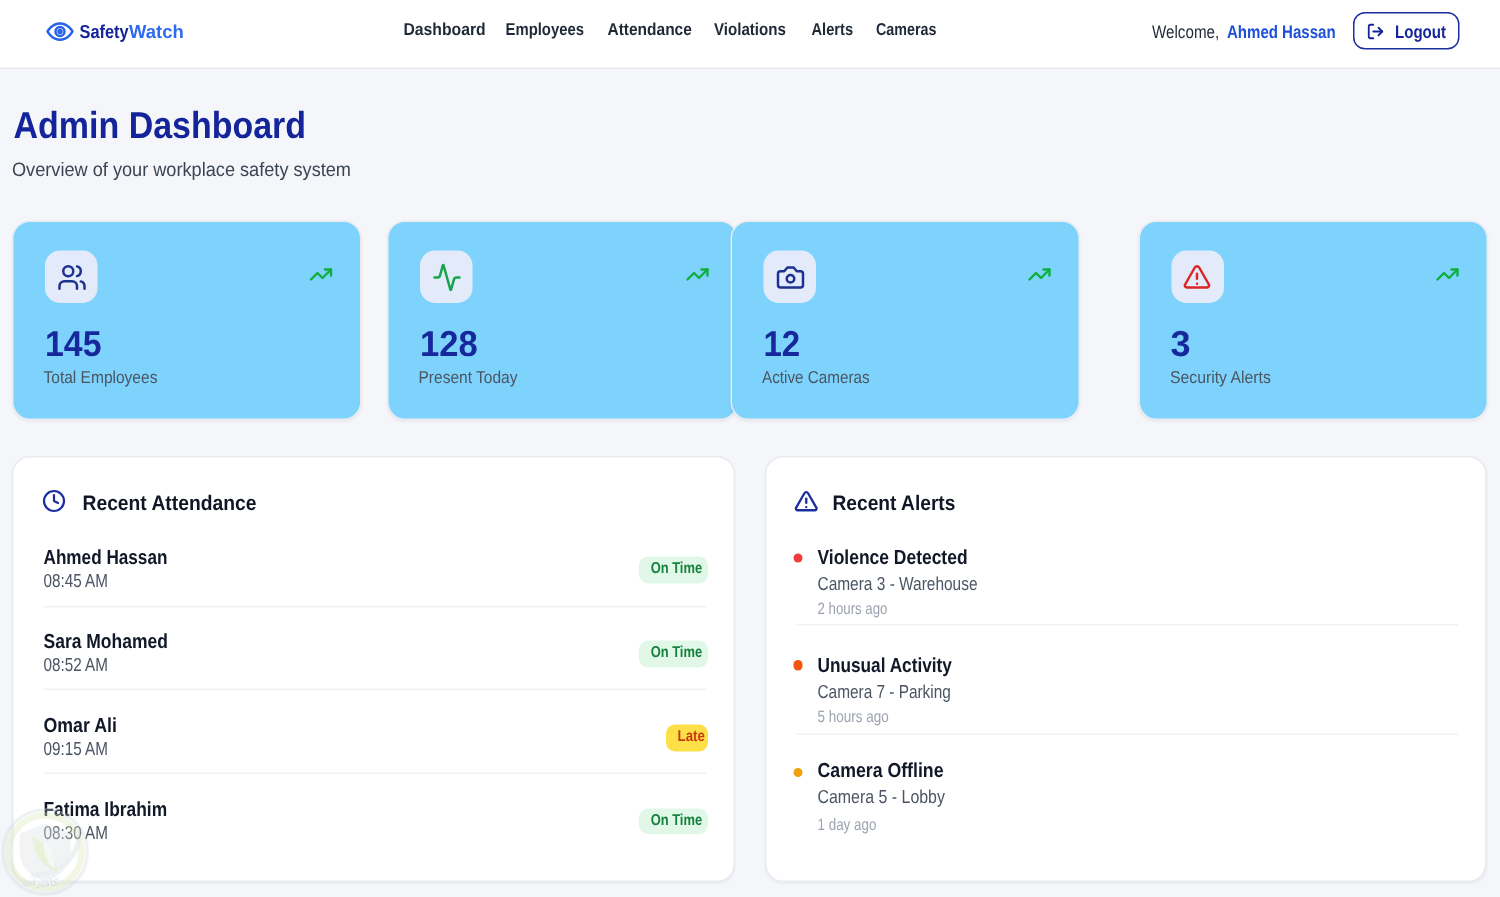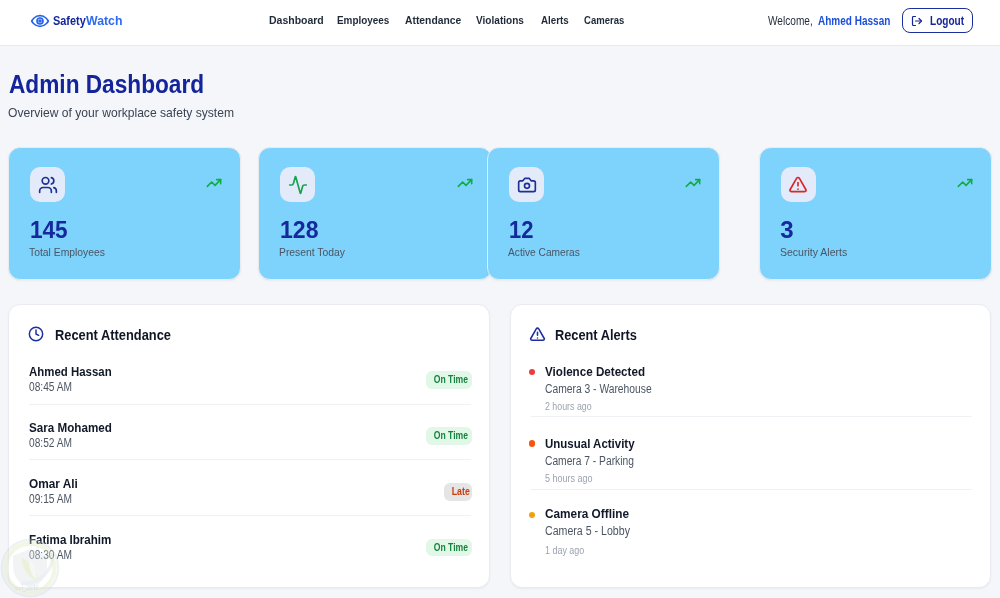--- a/index.html
+++ b/index.html
@@ -122,21 +122,21 @@
   <span class="name" style="top:59.8px; transform:scaleX(0.847);">Ahmed Hassan</span>
   <span class="time" style="top:76.2px; transform:scaleX(0.814);">08:45 AM</span>
   <div class="badge" style="left:417.2px; top:66.2px; width:45.8px; background:#e1f8e9; color:#17823d;"><span style="display:inline-block; transform:scaleX(0.82);">On Time</span></div>
   <div class="divider" style="top:98.5px; width:442px;"></div>
   <span class="name" style="top:115.7px; transform:scaleX(0.863);">Sara Mohamed</span>
   <span class="time" style="top:132.1px; transform:scaleX(0.814);">08:52 AM</span>
   <div class="badge" style="left:417.2px; top:122.1px; width:45.8px; background:#e1f8e9; color:#17823d;"><span style="display:inline-block; transform:scaleX(0.82);">On Time</span></div>
   <div class="divider" style="top:154.4px; width:442px;"></div>
   <span class="name" style="top:171.6px; transform:scaleX(0.877);">Omar Ali</span>
   <span class="time" style="top:188px; transform:scaleX(0.814);">09:15 AM</span>
-  <div class="badge" style="left:434.6px; top:178px; width:28.4px; background:#e5e5e5; color:#cb3a0e;"><span style="display:inline-block; transform:scaleX(0.84);">Late</span></div>
+  <div class="badge" style="left:434.6px; top:178px; width:28.4px; background:#fde047; color:#cb3a0e;"><span style="display:inline-block; transform:scaleX(0.84);">Late</span></div>
   <div class="divider" style="top:210.3px; width:442px;"></div>
   <span class="name" style="top:227.5px; transform:scaleX(0.858);">Fatima Ibrahim</span>
   <span class="time" style="top:243.9px; transform:scaleX(0.814);">08:30 AM</span>
   <div class="badge" style="left:417.2px; top:233.9px; width:45.8px; background:#e1f8e9; color:#17823d;"><span style="display:inline-block; transform:scaleX(0.82);">On Time</span></div>
 </div>
 
 <div class="panel" style="left:509.5px; width:481.5px;">
   <svg class="abs" style="left:18.5px; top:21.2px;" width="17" height="17" viewBox="0 0 24 24" fill="none" stroke="#1c2f9f" stroke-width="2.2" stroke-linecap="round" stroke-linejoin="round">
     <path d="m21.73 18-8-14a2 2 0 0 0-3.48 0l-8 14A2 2 0 0 0 4 20h16a2 2 0 0 0 1.73-2Z"></path>
     <path d="M12 9v4"></path>

